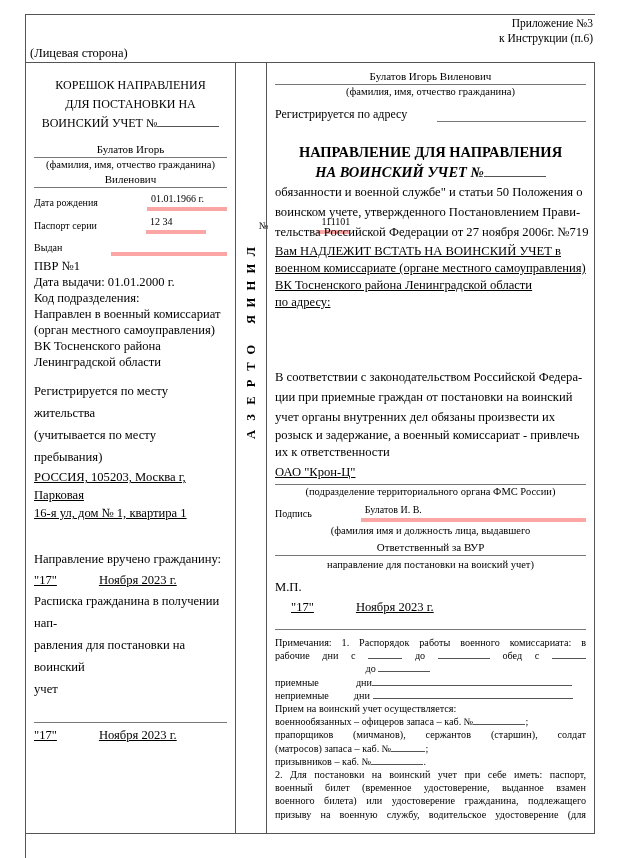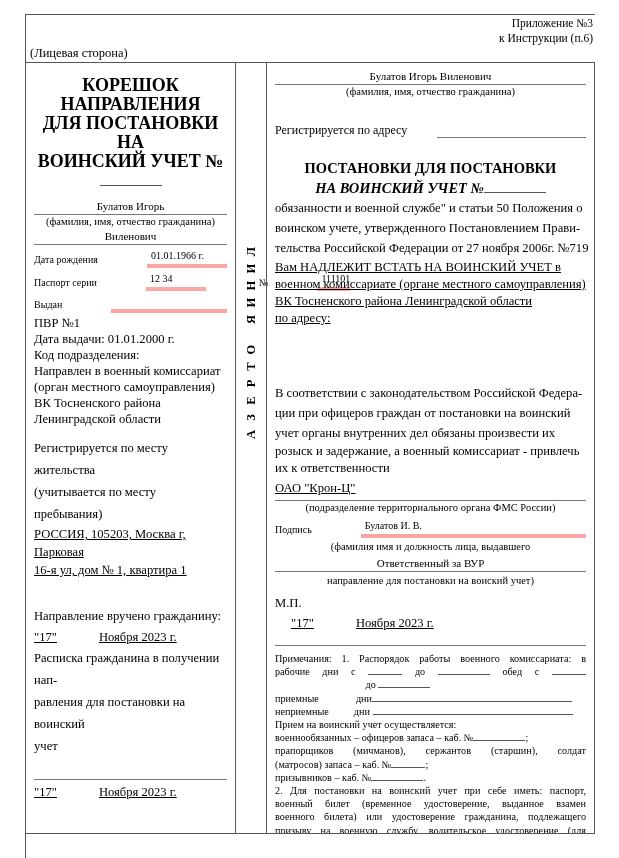--- a/index.html
+++ b/index.html
@@ -94,22 +94,22 @@
   }
   .cut-letters span {
     display: block;
     transform: rotate(-90deg);
   }
   .cut-letters .gap { height: 13px; visibility: hidden; }
 
   
   .title-main {
     text-align: center;
-    font-weight: bold;
-    font-size: 18px;
+    font-weight: normal;
+    font-size: 12px;
     line-height: 19px;
   }
   .caption {
     text-align: center;
     font-size: 10.5px;
     line-height: 13px;
   }
   .center-val {
     text-align: center;
     font-size: 11px;
@@ -159,21 +159,21 @@
   .date-row .m { text-decoration: underline; margin-left: 42px; }
 
   
   .rc-top-name {
     margin-top: 5px;
   }
   .rc-reg {
     display: flex;
     align-items: flex-end;
     font-size: 12px;
-    margin-top: 25px;
+    margin-top: 9px;
   }
   .rc-reg .fill {
     flex: 1;
     border-bottom: 1px solid #777;
     margin-left: 30px;
     height: 13px;
   }
   .rc-title {
     text-align: center;
     font-weight: bold;
@@ -301,40 +301,40 @@
 
     <div class="center-val rc-top-name">Булатов Игорь Виленович</div>
     <div class="rule"></div>
     <div class="caption">(фамилия, имя, отчество гражданина)</div>
 
     <div class="rc-reg">
       <span>Регистрируется по адресу</span>
       <span class="fill"></span>
     </div>
 
-    <div class="rc-title">ПОСТАНОВКИ ДЛЯ ПОСТАНОВКИ</div>
+    <div class="rc-title">НАПРАВЛЕНИЕ ДЛЯ НАПРАВЛЕНИЯ</div>
     <div class="rc-title" style="margin-top:0;font-style:italic;">
       <span>НА ВОИНСКИЙ УЧЕТ №</span><span class="blank-m"></span>
     </div>
 
     <div class="rc-nowrap">обязанности и военной службе" и статьи 50 Положения о</div>
     <div class="rc-nowrap">воинском учете, утвержденного Постановлением Прави-</div>
     <div class="rc-nowrap">тельства Российской Федерации от 27 ноября 2006г. №719</div>
 
     <div class="rc-ul-block" style="margin-top:1px;">
       <div>Вам НАДЛЕЖИТ ВСТАТЬ НА ВОИНСКИЙ УЧЕТ в</div>
       <div>военном комиссариате (органе местного самоуправления)</div>
       <div>ВК Тосненского района Ленинградской области</div>
       <div>по адресу:</div>
     </div>
 
     <div style="height:56px;"></div>
 
     <div class="rc-nowrap">В соответствии с законодательством Российской Федера-</div>
-    <div class="rc-nowrap">ции при офицеров граждан от постановки на воинский</div>
+    <div class="rc-nowrap">ции при приемные граждан от постановки на воинский</div>
     <div class="rc-nowrap">учет органы внутренних дел обязаны произвести их</div>
     <div class="rc-nowrap" style="line-height:17px;">розыск и задержание, а военный комиссариат - привлечь</div>
     <div class="rc-nowrap" style="line-height:17px;">их к ответственности</div>
 
     <div class="rc-ul-block" style="margin-top:3px;">
       <div>ОАО "Крон-Ц"</div>
     </div>
     <div class="rule" style="margin-top:3px;"></div>
     <div class="caption">(подразделение территориального органа ФМС России)</div>
 

